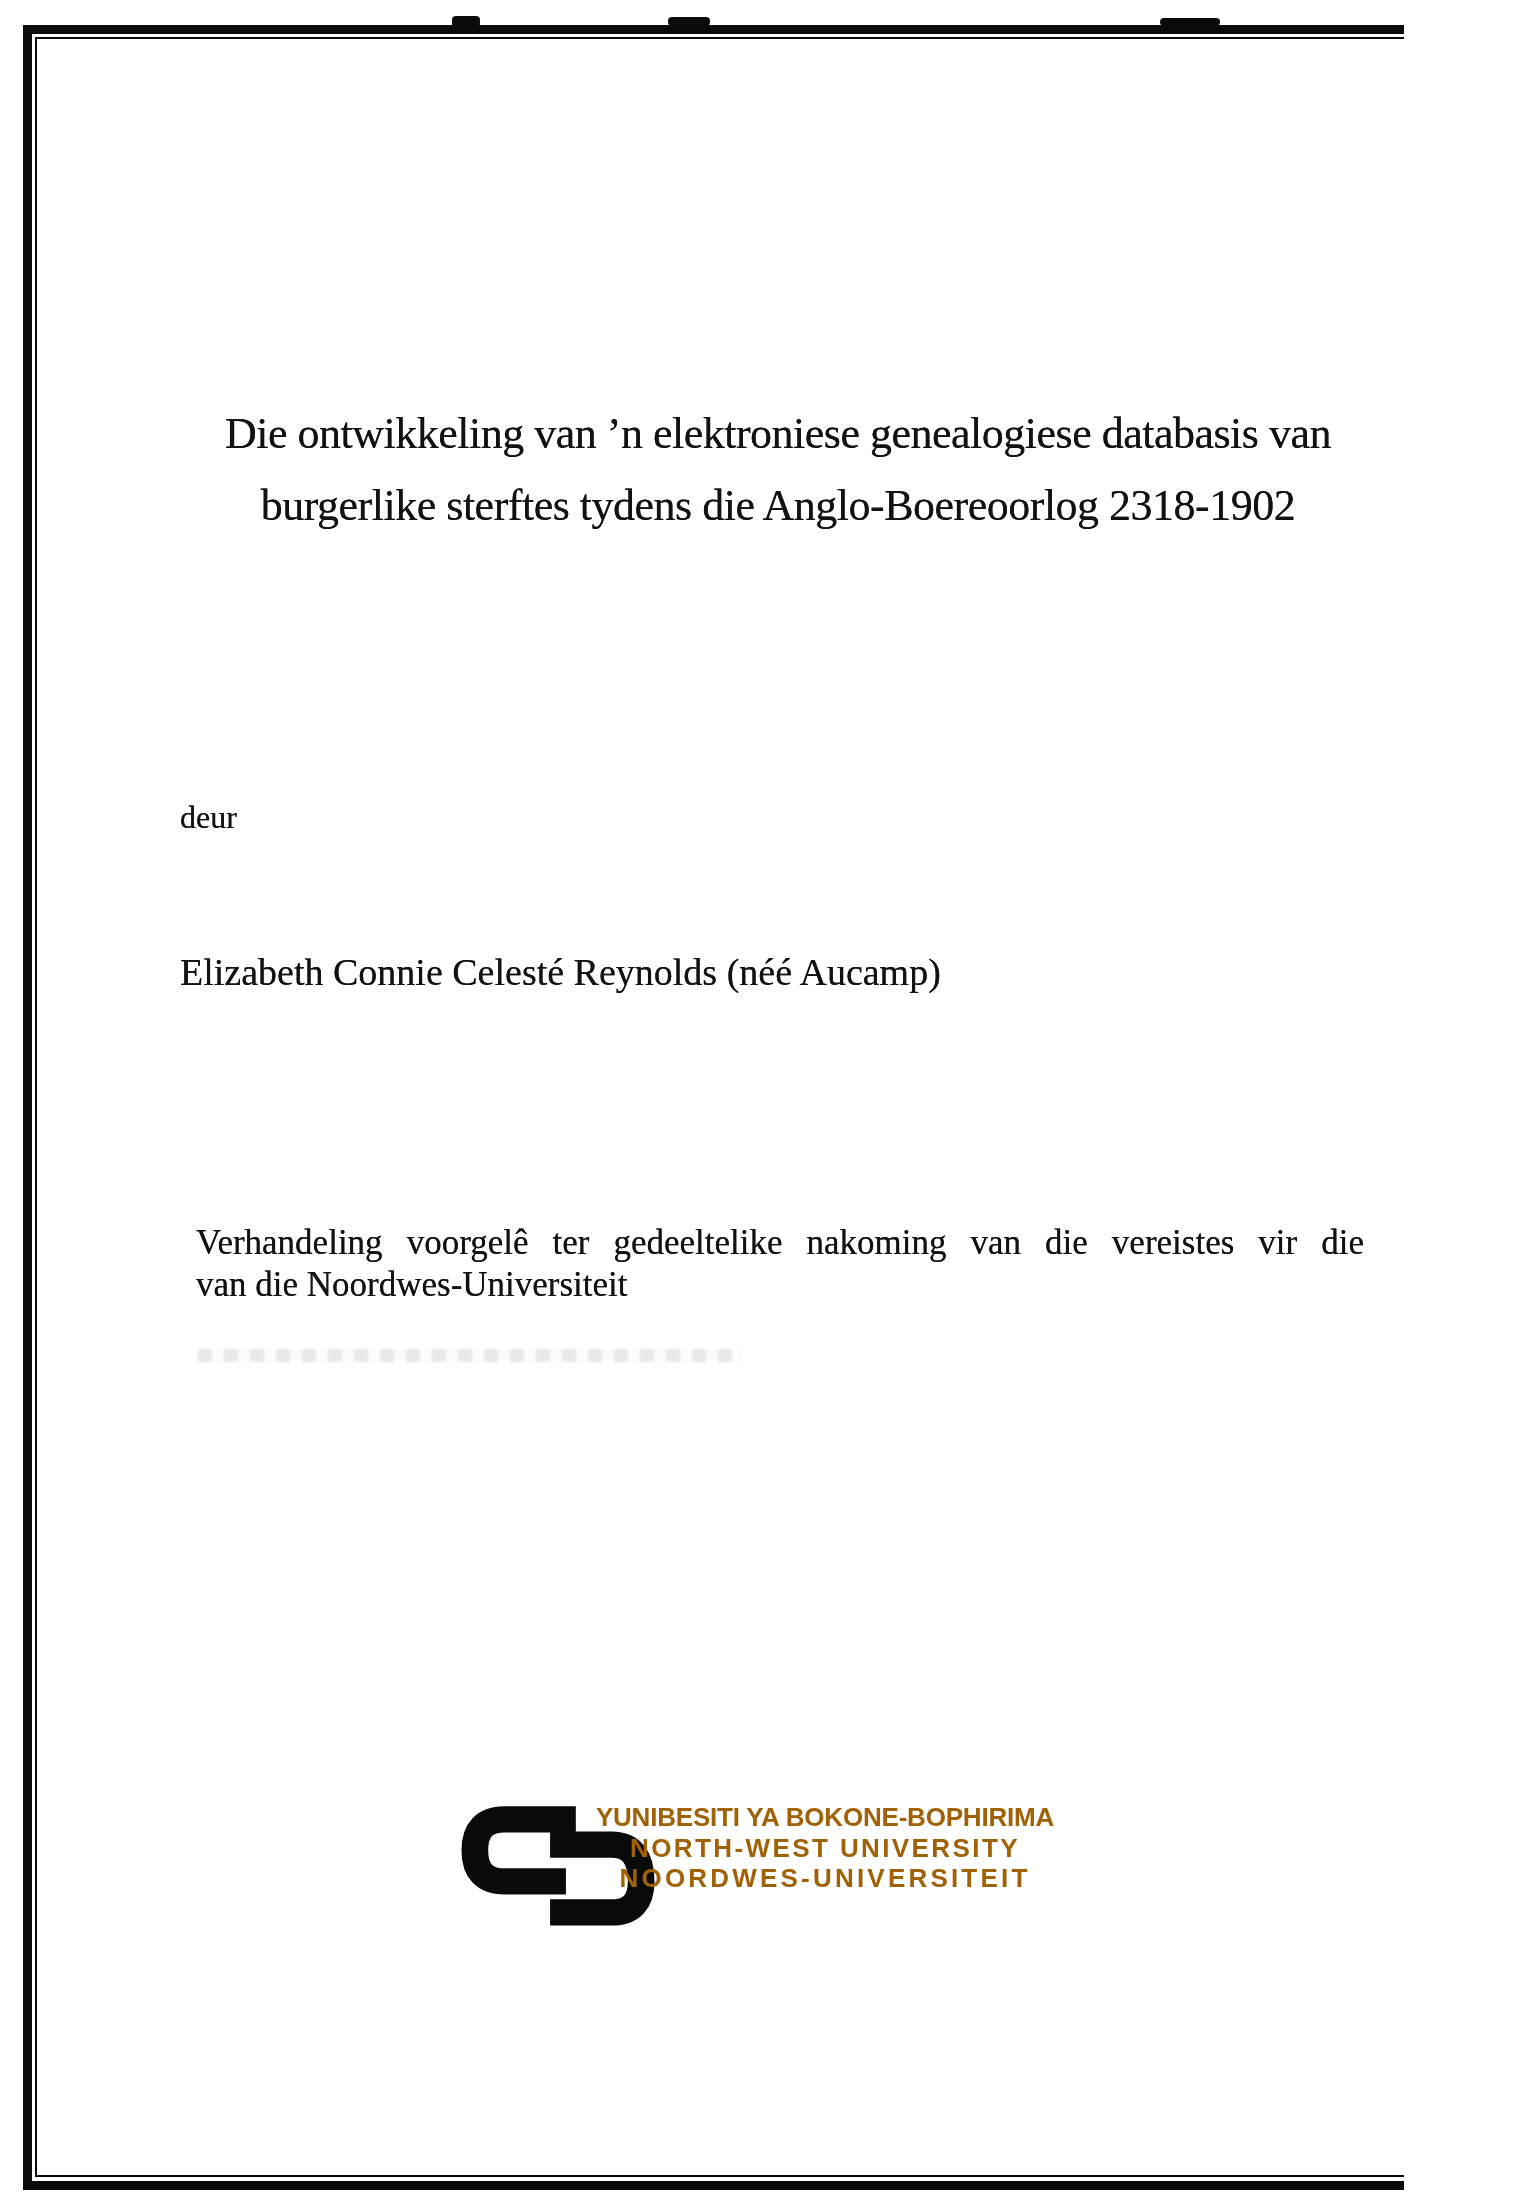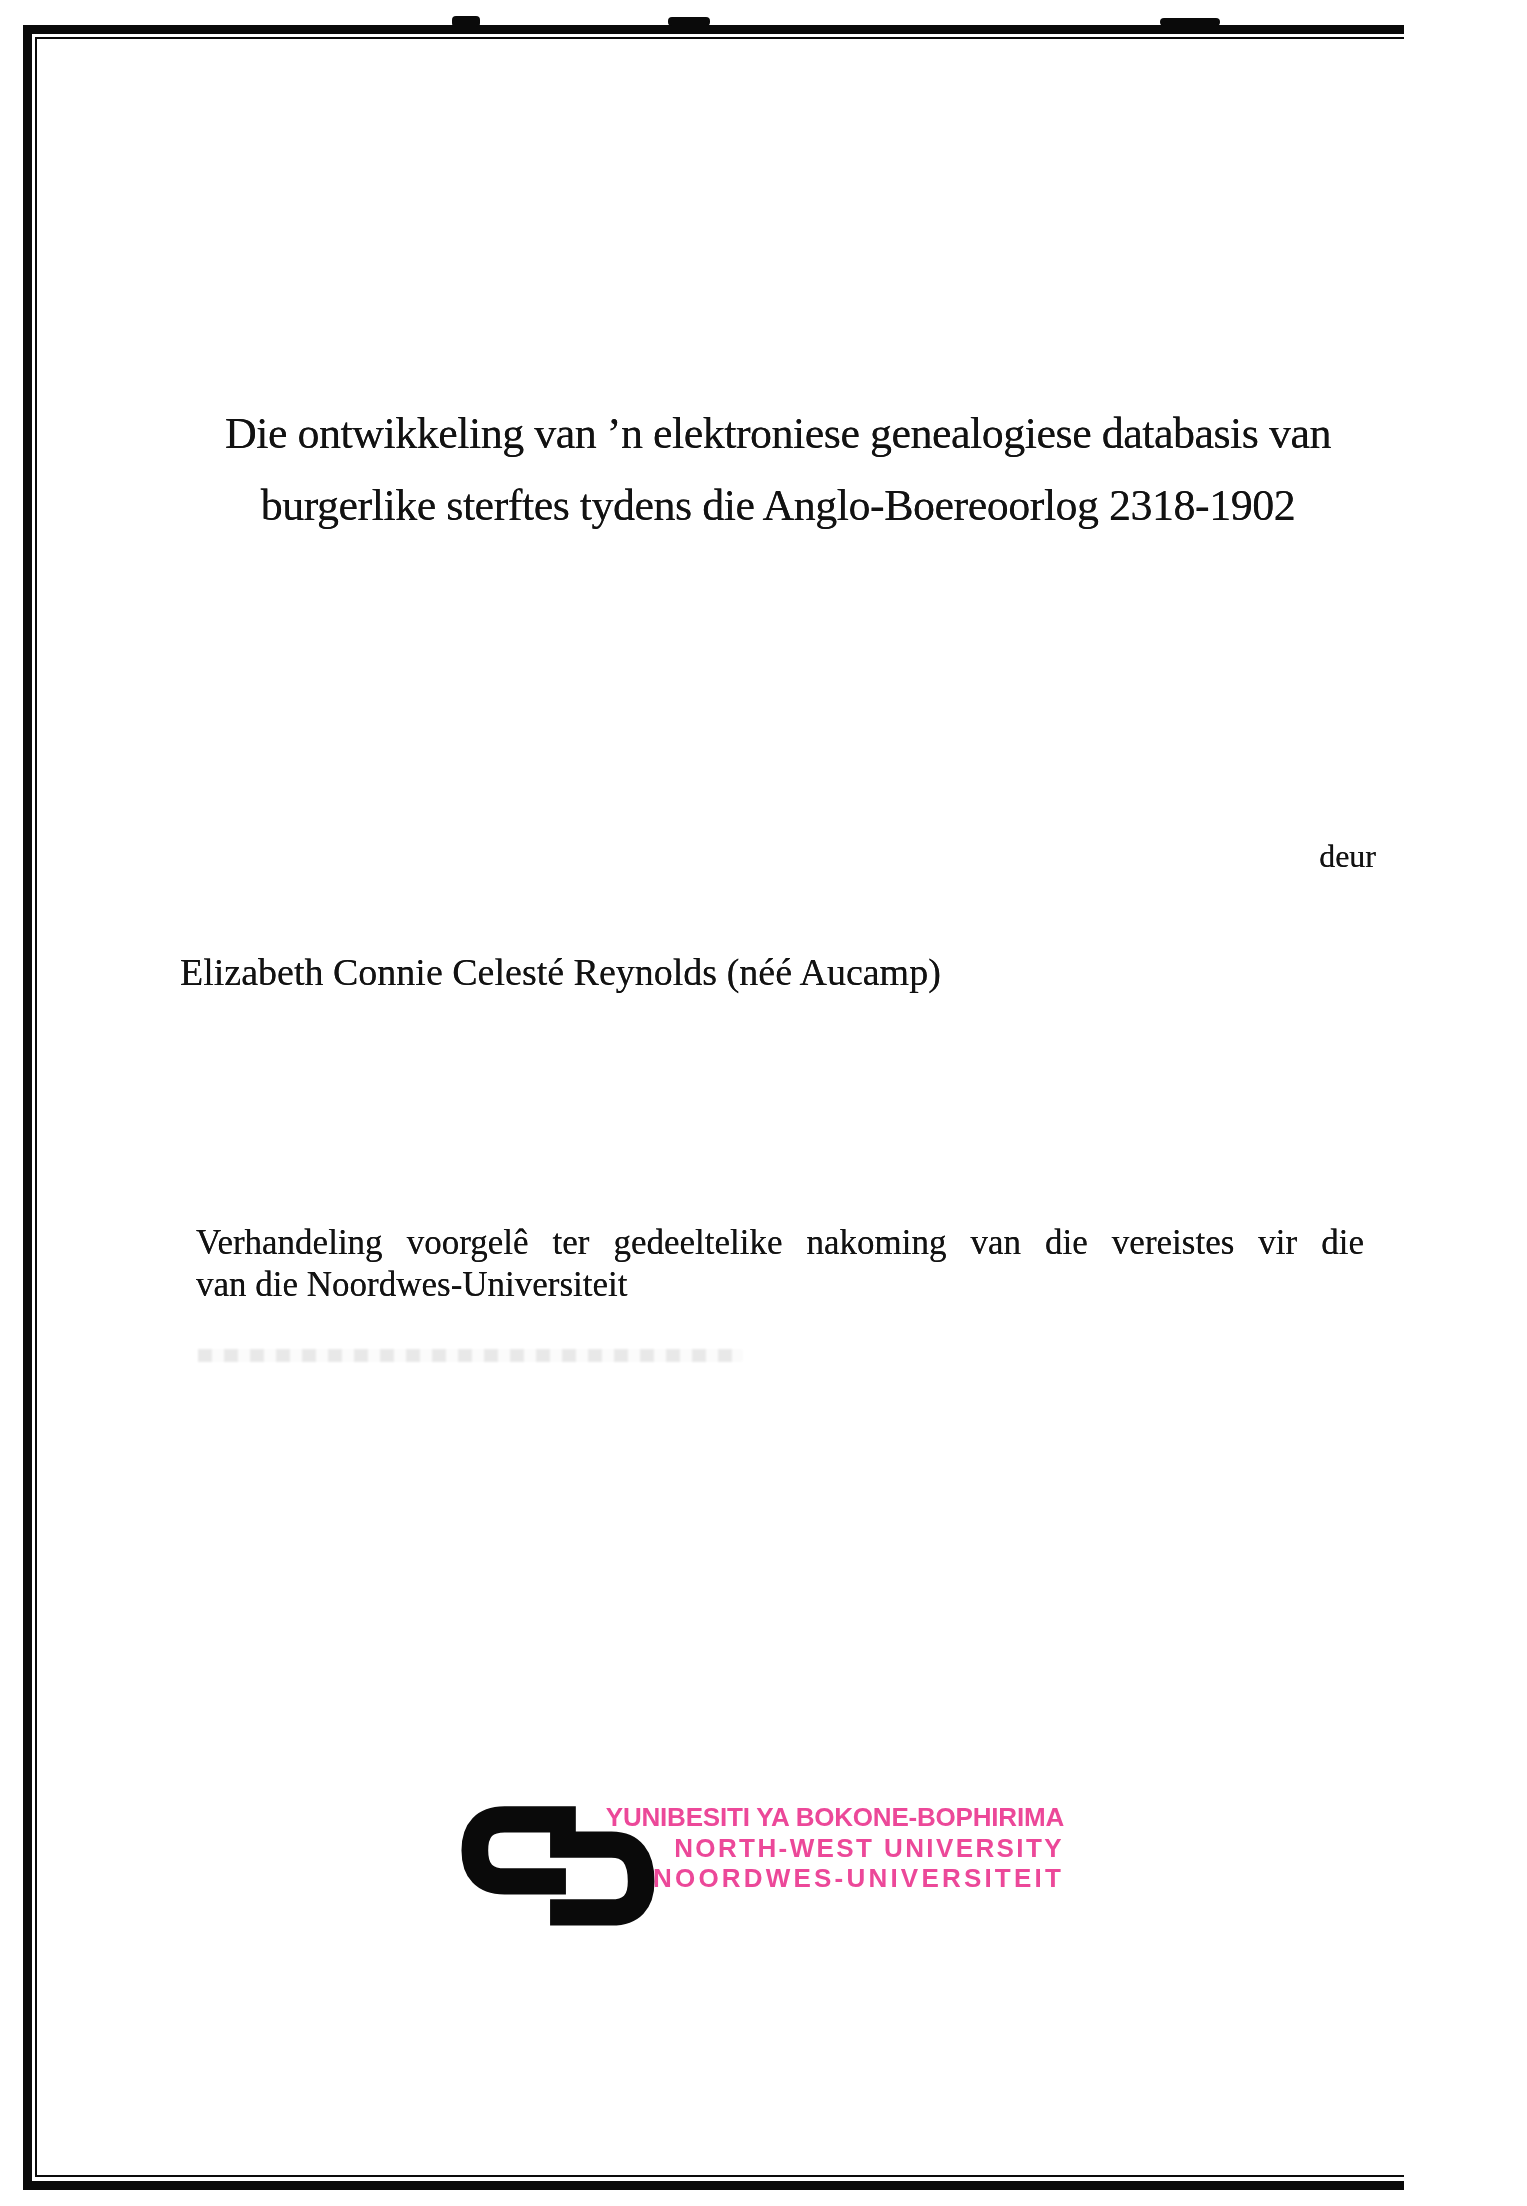--- a/index.html
+++ b/index.html
@@ -26,21 +26,21 @@
   .bump.b3{left:1160px;top:18px;width:60px;height:8px;border-radius:4px;}
   .inktext{ text-shadow:0 0 0.5px rgba(0,0,0,0.85); }
 
   .title{
     position:absolute;left:180px;top:398px;width:1196px;
     text-align:center;font-size:44px;line-height:72px;
     letter-spacing:-0.5px;white-space:nowrap;
   }
   .byline{
     position:absolute;left:180px;top:798px;width:1196px;
-    text-align:right;font-size:32px;line-height:38px;margin-top:39px;
+    text-align:left;font-size:32px;line-height:38px;
   }
   .author{
     position:absolute;left:180px;top:950px;width:1196px;
     text-align:left;font-size:38px;line-height:44px;white-space:nowrap;
   }
   .submission{
     position:absolute;left:196px;top:1222px;width:1168px;
     font-size:35px;line-height:42px;text-align:left;
   }
   .submission .just{ text-align:justify; text-align-last:justify; white-space:normal; }
@@ -51,23 +51,23 @@
     filter:blur(1.2px);opacity:0.45;
   }
   .supervisor{
     position:absolute;left:192px;top:1645px;
     font-size:35px;line-height:39px;white-space:nowrap;
   }
   .logo{ position:absolute;left:459px;top:1799px;width:640px;height:140px; }
   .logo-mark{ position:absolute;left:0;top:0; }
   .logo-text{
     position:absolute;left:127px;top:3px;width:478px;
-    text-align:right;
+    text-align:center;
     font-family:"Liberation Sans","DejaVu Sans",sans-serif;
-    font-weight:700;font-size:26px;line-height:30.5px;color:#ec4899;
+    font-weight:700;font-size:26px;line-height:30.5px;color:#a16207;
   }
   .logo-text .lt1{ letter-spacing:-0.2px; }
   .logo-text .lt2{ letter-spacing:2.4px; }
   .logo-text .lt3{ letter-spacing:3.2px; }
 </style>
 </head>
 <body>
 
 <div class="page">
 

